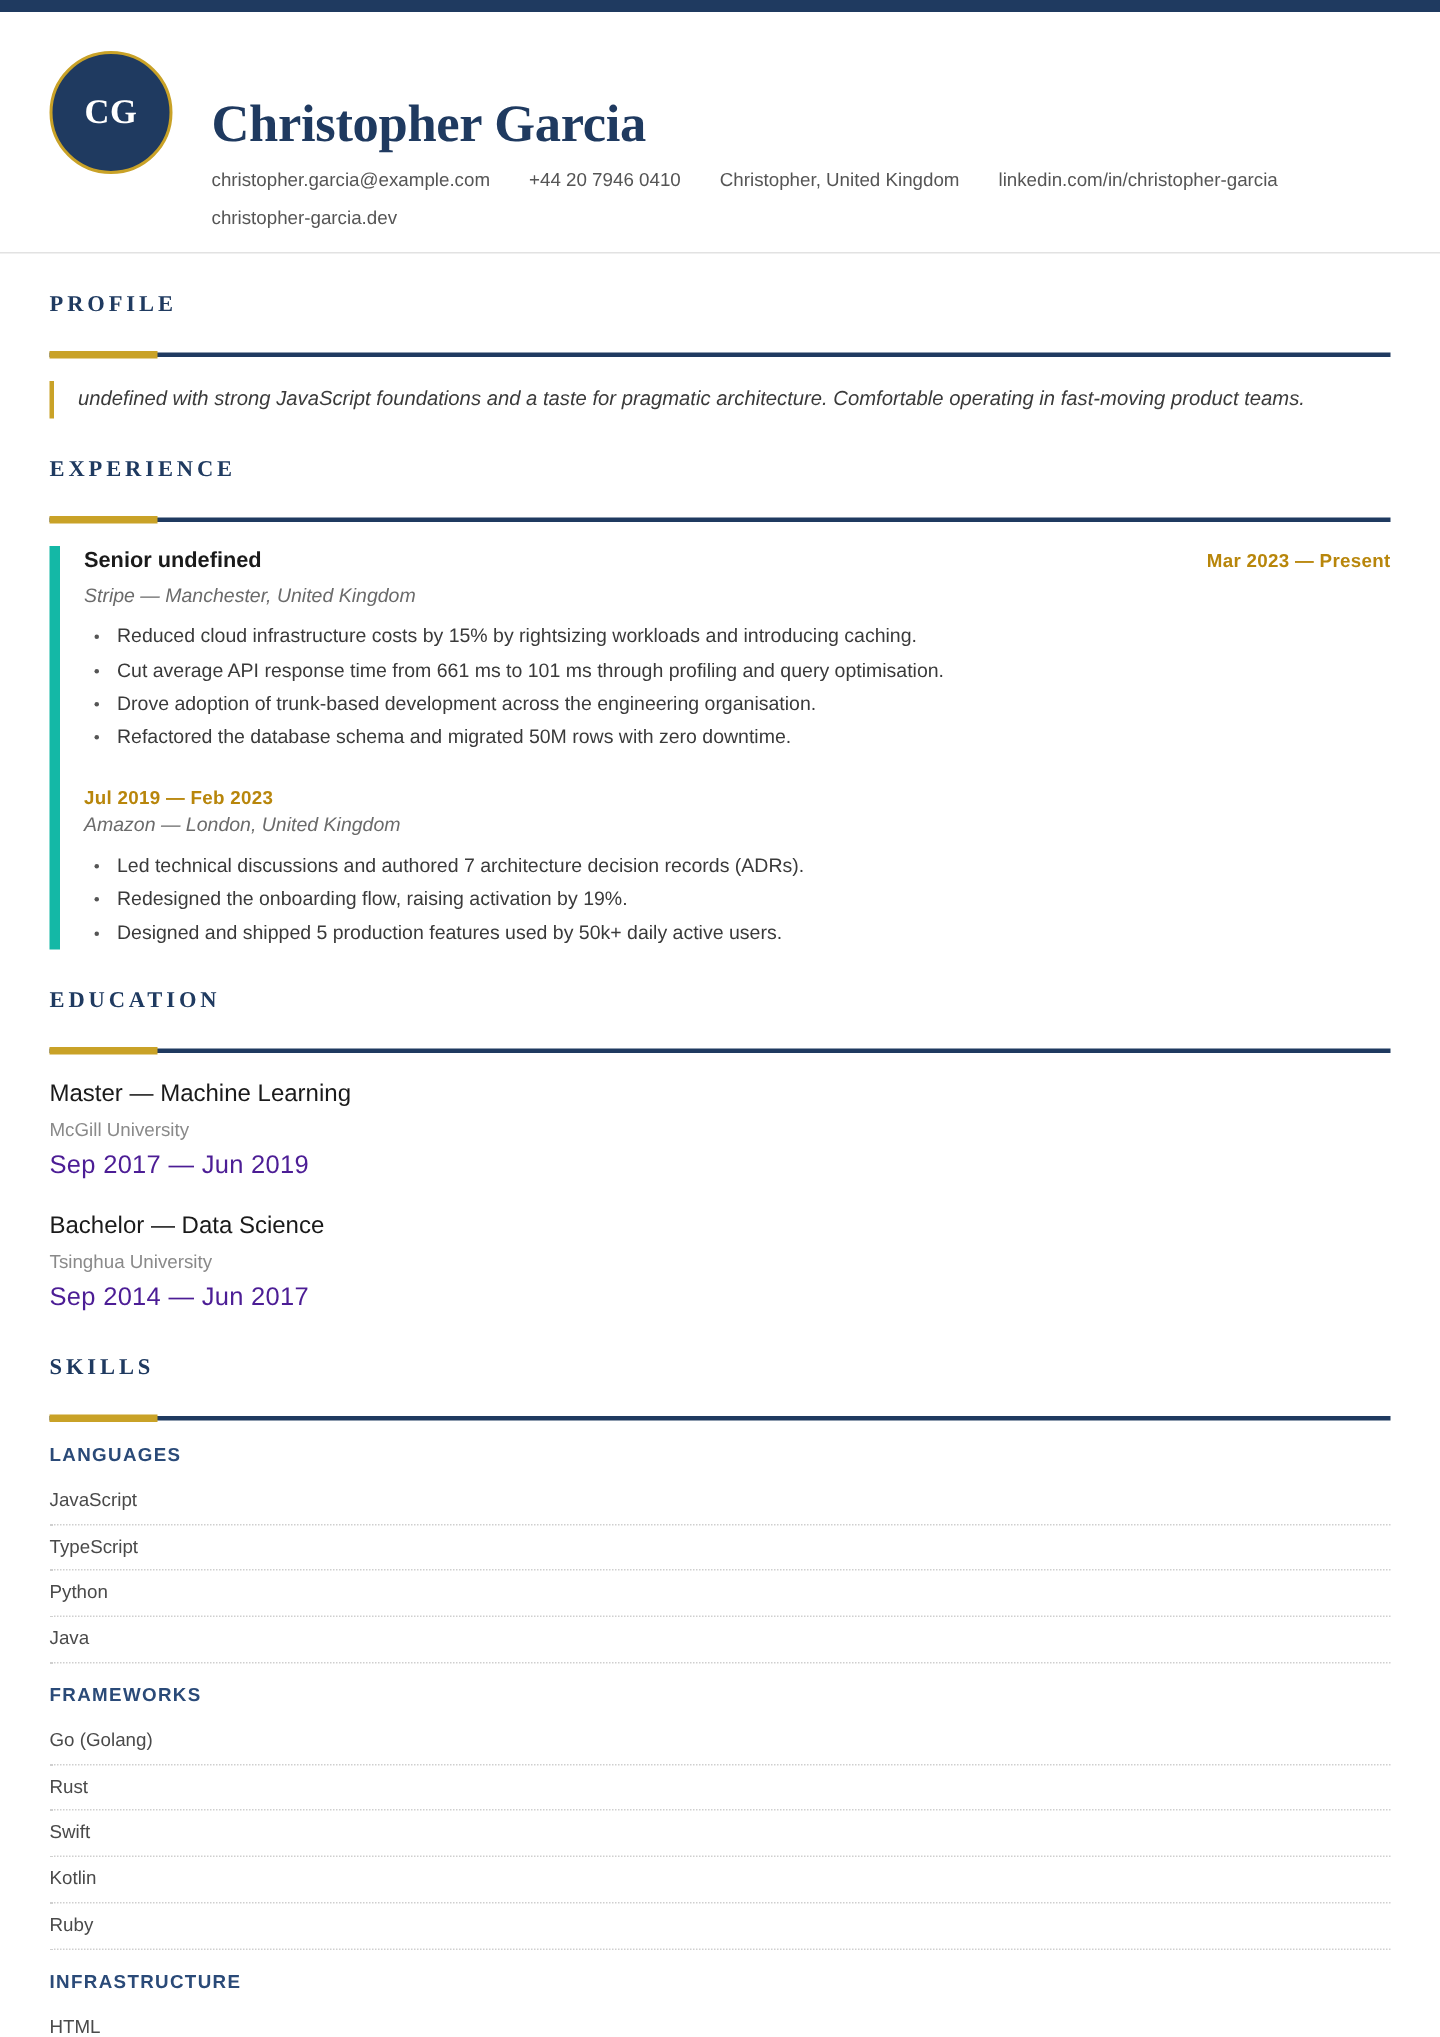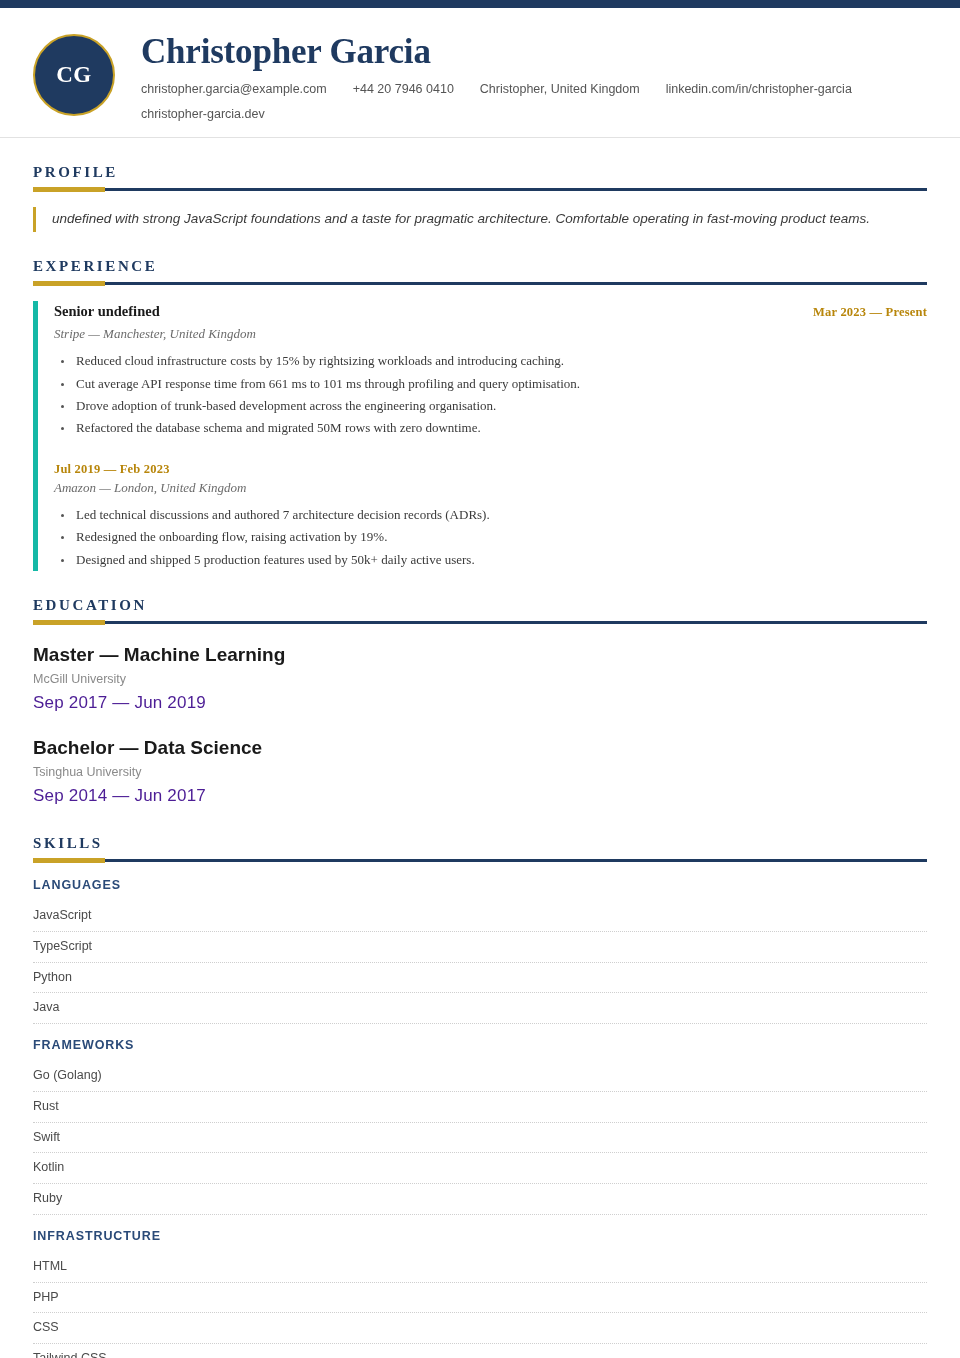--- a/index.html
+++ b/index.html
@@ -53,21 +53,21 @@
     margin-top: 4px;
   }
   .avatar-initials {
     font-family: "Liberation Serif", serif;
     font-weight: 700;
     font-size: 23px;
     color: #ffffff;
     letter-spacing: 0.5px;
   }
 
-  .header-text { flex: 1 1 auto; padding-top: 2px; }
+  .header-text { flex: 1 1 auto; padding-top: 2px; margin-top: 31px; }
 
   .full-name {
     font-family: "Liberation Serif", serif;
     font-size: 35px;
     font-weight: 700;
     color: #1f3a60;
     line-height: 1.12;
     letter-spacing: -0.2px;
     margin-bottom: 9px;
   }
@@ -91,21 +91,21 @@
   .section { padding: 0 33px; }
   .section-block { margin-top: 26px; }
 
   .section-title {
     font-family: "Liberation Serif", serif;
     font-size: 15px;
     font-weight: 700;
     color: #1f3a60;
     letter-spacing: 2.6px;
     text-transform: uppercase;
-    padding-bottom: 7px;
+    padding-bottom: 23px;
   }
 
   .section-rule {
     position: relative;
     height: 3px;
     background: #1f3a60;
     width: 894px;
     margin-bottom: 16px;
   }
   .section-rule::before {
@@ -123,21 +123,21 @@
     margin-bottom: 2px;
   }
   .profile-text {
     font-style: italic;
     font-size: 13.5px;
     line-height: 1.55;
     color: #3a3a3a;
   }
 
   
-  .exp-list { border-left: 5px solid #14b8a6; padding-left: 16px; font-family: Liberation Serif, serif; }
+  .exp-list { border-left: 7px solid #14b8a6; padding-left: 16px; }
   .exp-item { margin-bottom: 22px; position: relative; }
   .exp-item:last-child { margin-bottom: 4px; }
 
   .exp-head {
     display: flex;
     justify-content: space-between;
     align-items: baseline;
     gap: 20px;
   }
   .exp-role {
@@ -178,22 +178,22 @@
     top: 10px;
     width: 3px; height: 3px;
     border-radius: 50%;
     background: #555555;
   }
 
   
   .edu-item { margin-bottom: 16px; }
   .edu-item:last-child { margin-bottom: 4px; }
   .edu-degree {
-    font-size: 19px;
-    font-weight: 700;
+    font-size: 16px;
+    font-weight: 400;
     color: #1a1a1a;
     line-height: 1.55;
   }
   .edu-school {
     font-size: 12.5px;
     color: #8a8a8a;
     line-height: 1.6;
   }
   .edu-dates {
     font-size: 17px;

